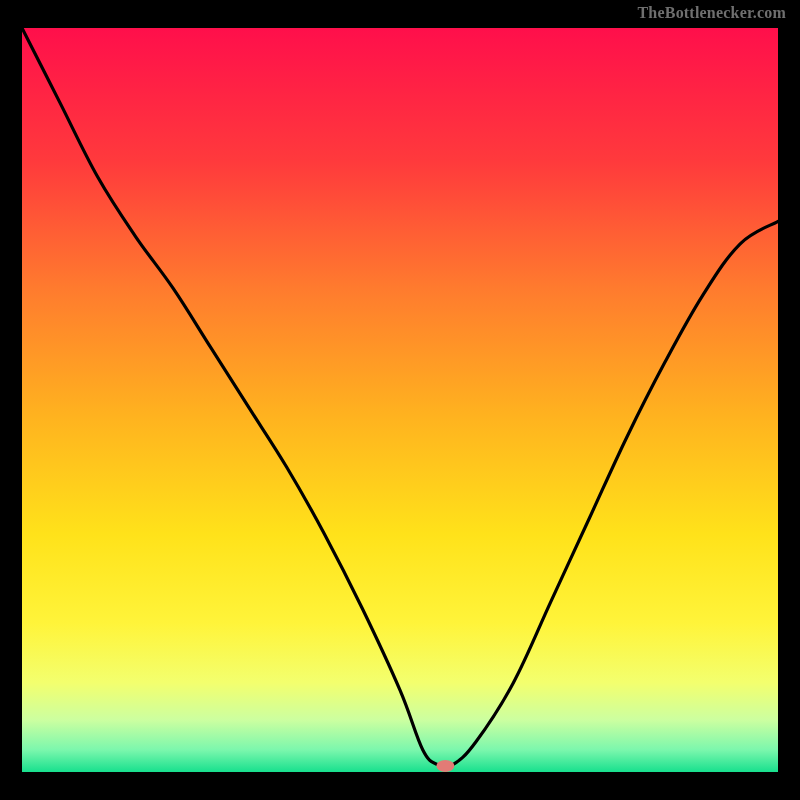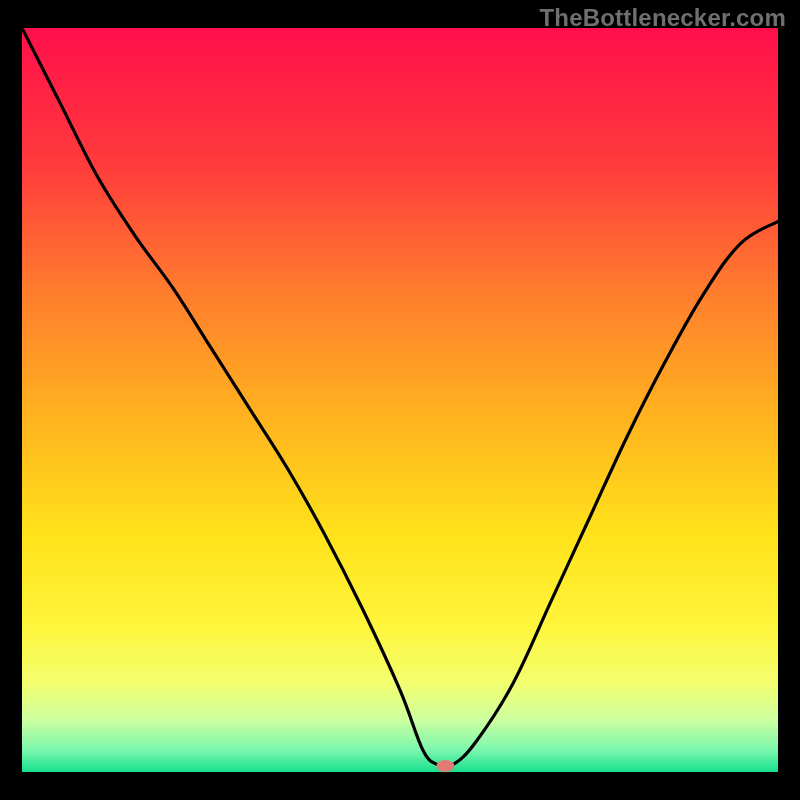--- a/index.html
+++ b/index.html
@@ -15,24 +15,25 @@
     position: relative;
     width: 800px;
     height: 800px;
     background: #000;
   }
   .watermark {
     position: absolute;
     top: 4px;
     right: 14px;
     color: #6f6f6f;
-    font-size: 24px;
+    font-size: 16px;
     font-weight: 600;
     letter-spacing: 0.2px;
     user-select: none;
+    font-family: Liberation Serif, serif;
   }
   .plot {
     position: absolute;
     left: 22px;
     top: 28px;
     width: 756px;
     height: 744px;
   }
   svg { display: block; }
 </style>

